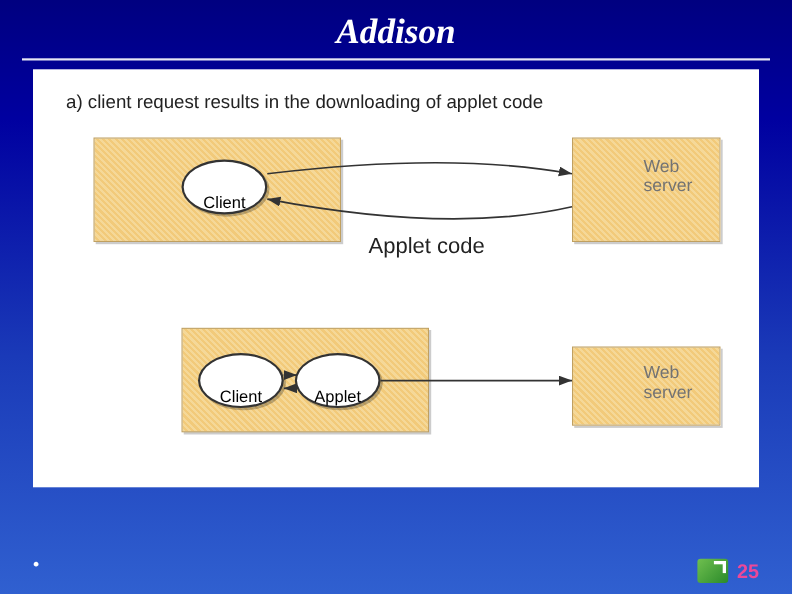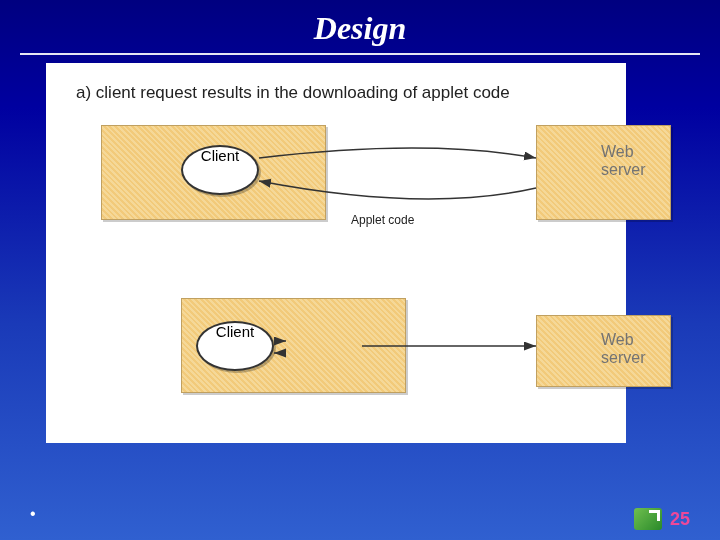--- a/index.html
+++ b/index.html
@@ -20,22 +20,22 @@
     text-align: center;
     padding: 10px 0 6px 0;
   }
   .rule {
     height: 2px;
     background: rgba(255,255,255,0.9);
     margin: 0 20px 8px 20px;
   }
   .figure {
     background: #fff;
-    margin: 0 46px;
-    width: 580px;
+    margin: 0 30px;
+    width: 660px;
     height: 380px;
     position: relative;
   }
   .caption-a, .caption-b {
     position: absolute;
     font-size: 17px;
     color: #222;
     font-family: Arial, sans-serif;
   }
   .caption-a { left: 30px; top: 20px; }
@@ -51,21 +51,21 @@
   .box-a-right { left: 490px; top: 62px; width: 135px; height: 95px; }
   .box-b-left { left: 135px; top: 235px; width: 225px; height: 95px; }
   .box-b-right { left: 490px; top: 252px; width: 135px; height: 72px; }
 
   .node {
     position: absolute;
     background: #fff;
     border: 2px solid #333;
     border-radius: 50%;
     display: flex;
-    align-items: flex-start;
+    align-items: flex-end;
     justify-content: center;
     font-size: 15px;
     box-shadow: 2px 2px 0 rgba(0,0,0,0.25);
   }
   .node-client-a { left: 135px; top: 82px; width: 78px; height: 50px; }
   .node-client-b { left: 150px; top: 258px; width: 78px; height: 50px; }
   .node-applet-b { left: 238px; top: 258px; width: 78px; height: 50px; }
 
   .web-label {
     position: absolute;
@@ -74,21 +74,21 @@
     text-align: left;
     width: 80px;
   }
   .web-a { left: 555px; top: 80px; }
   .web-b { left: 555px; top: 268px; }
 
   .applet-code-label {
     position: absolute;
     left: 305px;
     top: 150px;
-    font-size: 12px;
+    font-size: 20px;
     color: #222;
   }
 
   svg.arrows {
     position: absolute;
     left: 0; top: 0;
     width: 660px; height: 380px;
     pointer-events: none;
   }
 
@@ -132,37 +132,40 @@
   }
   .page-num {
     color: #ec4899;
     font-weight: bold;
     font-size: 18px;
   }
 </style>
 </head>
 <body>
 
-<div class="title">Design</div>
+<div class="title">Addison</div>
 <div class="rule"></div>
 
 <div class="figure">
 
   <div class="caption-a">a) client request results in the downloading of applet code</div>
 
   <div class="box box-a-left"></div>
   <div class="box box-a-right"></div>
   <div class="box box-b-left"></div>
   <div class="box box-b-right"></div>
 
   <div class="node node-client-a">
     <span>Client</span>
   </div>
   <div class="node node-client-b">
     <span>Client</span>
+  </div>
+  <div class="node node-applet-b">
+    <span>Applet</span>
   </div>
 
   <div class="web-label web-a">
     <span>Web</span><br>
     <span>server</span>
   </div>
   <div class="web-label web-b">
     <span>Web</span><br>
     <span>server</span>
   </div>

